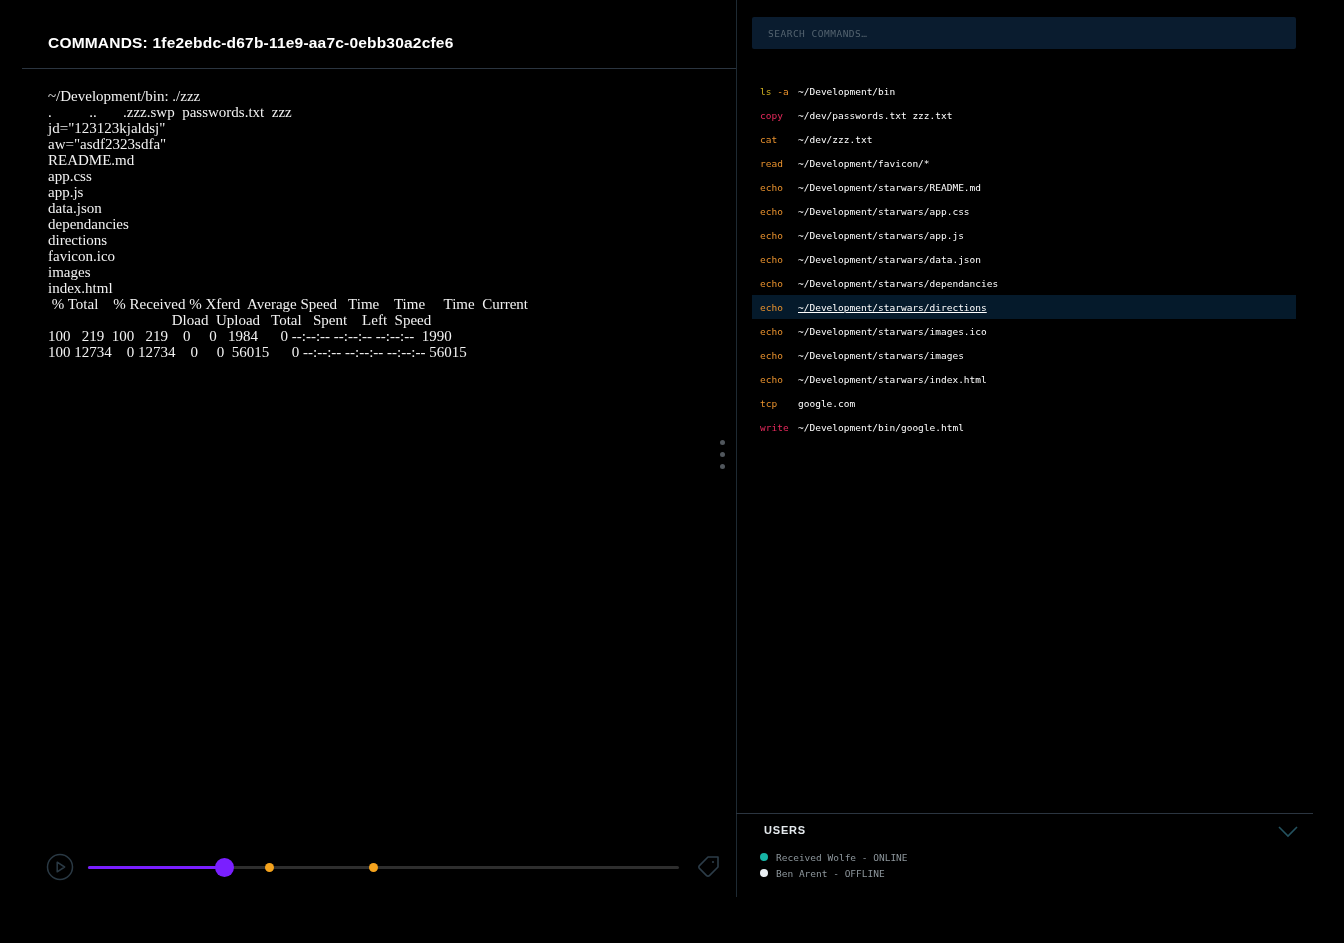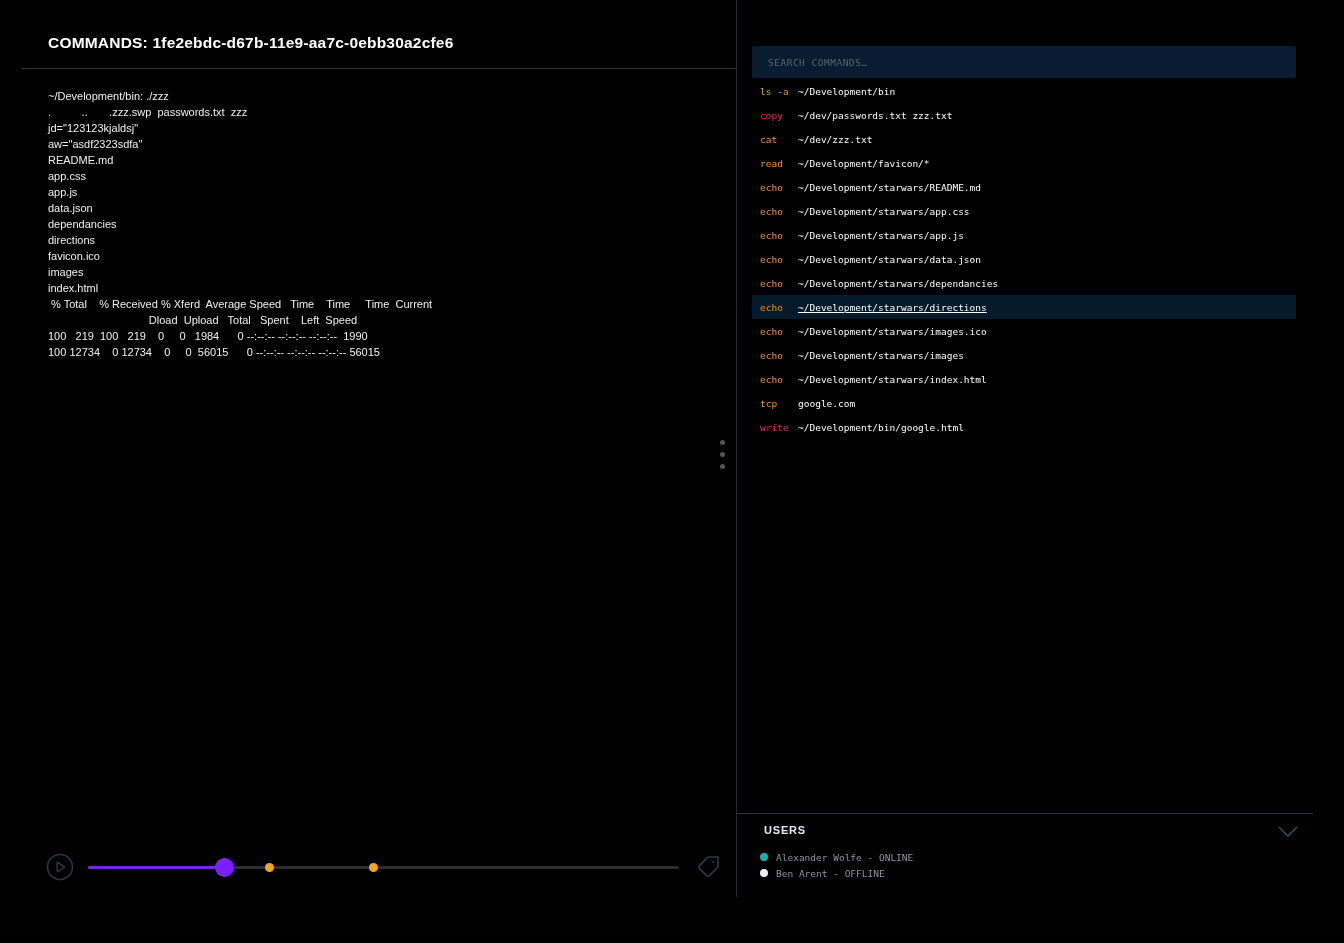--- a/index.html
+++ b/index.html
@@ -4,37 +4,37 @@
 <style>
   html,body{margin:0;padding:0;background:#000;}
   #app{position:relative;width:1344px;height:943px;background:#000;overflow:hidden;
        font-family:"DejaVu Sans Mono",monospace;}
 
   
   .session-title{position:absolute;left:48px;top:34px;color:#fff;
     font-family:"Liberation Sans",sans-serif;font-size:15.5px;font-weight:600;letter-spacing:.2px;}
   .title-divider{position:absolute;left:22px;top:68px;width:714px;height:1px;background:#2b3540;}
   .terminal{position:absolute;left:48px;top:88px;margin:0;color:#f2f2f2;
-    font-family:Liberation Sans, sans-serif;font-size:11px;line-height:16px;white-space:pre;}
+    font-family:Liberation Serif, serif;font-size:15px;line-height:16px;white-space:pre;}
 
   
   .play-btn{position:absolute;left:46px;top:853px;width:28px;height:28px;cursor:pointer;}
   .progress-track{position:absolute;left:88px;top:866px;width:591px;height:3px;
     background:#2e2e2e;border-radius:2px;}
   .progress-fill{position:absolute;left:0;top:0;height:3px;border-radius:2px;}
   .progress-thumb{position:absolute;top:-8px;width:19px;height:19px;border-radius:50%;}
   .marker{position:absolute;top:-3px;width:9px;height:9px;border-radius:50%;}
   .tag-btn{position:absolute;left:696px;top:855px;width:24px;height:24px;cursor:pointer;}
   .kebab{position:absolute;left:720px;top:440px;}
   .kebab div{width:5px;height:5px;border-radius:50%;background:#50565c;margin-bottom:7px;}
 
   .v-divider{position:absolute;left:736px;top:0;width:1px;height:897px;background:#1e2a33;}
 
   
-  .search-input{position:absolute;left:752px;top:46px;width:544px;height:32px;box-sizing:border-box;
+  .search-input{position:absolute;left:752px;top:17px;width:544px;height:32px;box-sizing:border-box;
     background:#0a1c2f;border:none;border-radius:2px;outline:none;padding:0 16px;color:#e8eef4;
     font-family:"DejaVu Sans Mono",monospace;font-size:9.5px;letter-spacing:.5px;}
   .search-input::placeholder{color:#54636f;}
 
   .cmd-list{position:absolute;left:752px;top:79px;width:544px;}
   .cmd-row{height:24px;display:flex;align-items:center;padding-left:8px;box-sizing:border-box;
     font-size:9.5px;cursor:pointer;}
   .cmd-name{width:38px;flex:none;white-space:pre;}
   .cmd-path{color:#fff;white-space:pre;}
   .cmd-row.selected .cmd-path{text-decoration:underline;text-align:center;}
@@ -167,21 +167,21 @@
     </div>
 
   <div class="users-divider"></div>
   <div class="users-title">USERS</div>
   <svg class="users-chevron" width="20" height="12" viewBox="0 0 20 12">
     <polyline points="1,1 10,10 19,1" fill="none" stroke="#24525f" stroke-width="1.6"></polyline>
   </svg>
   <div class="user-list">
       <div class="user-row">
         <span class="user-dot" style="background: rgb(22, 179, 164);"></span>
-        <span>Alexander Wolfe - ONLINE</span>
+        <span>Received Wolfe - ONLINE</span>
       </div>
       <div class="user-row">
         <span class="user-dot" style="background: rgb(233, 238, 242);"></span>
         <span>Ben Arent - OFFLINE</span>
       </div>
     </div>
 
 </div>
 
 </body></html>

